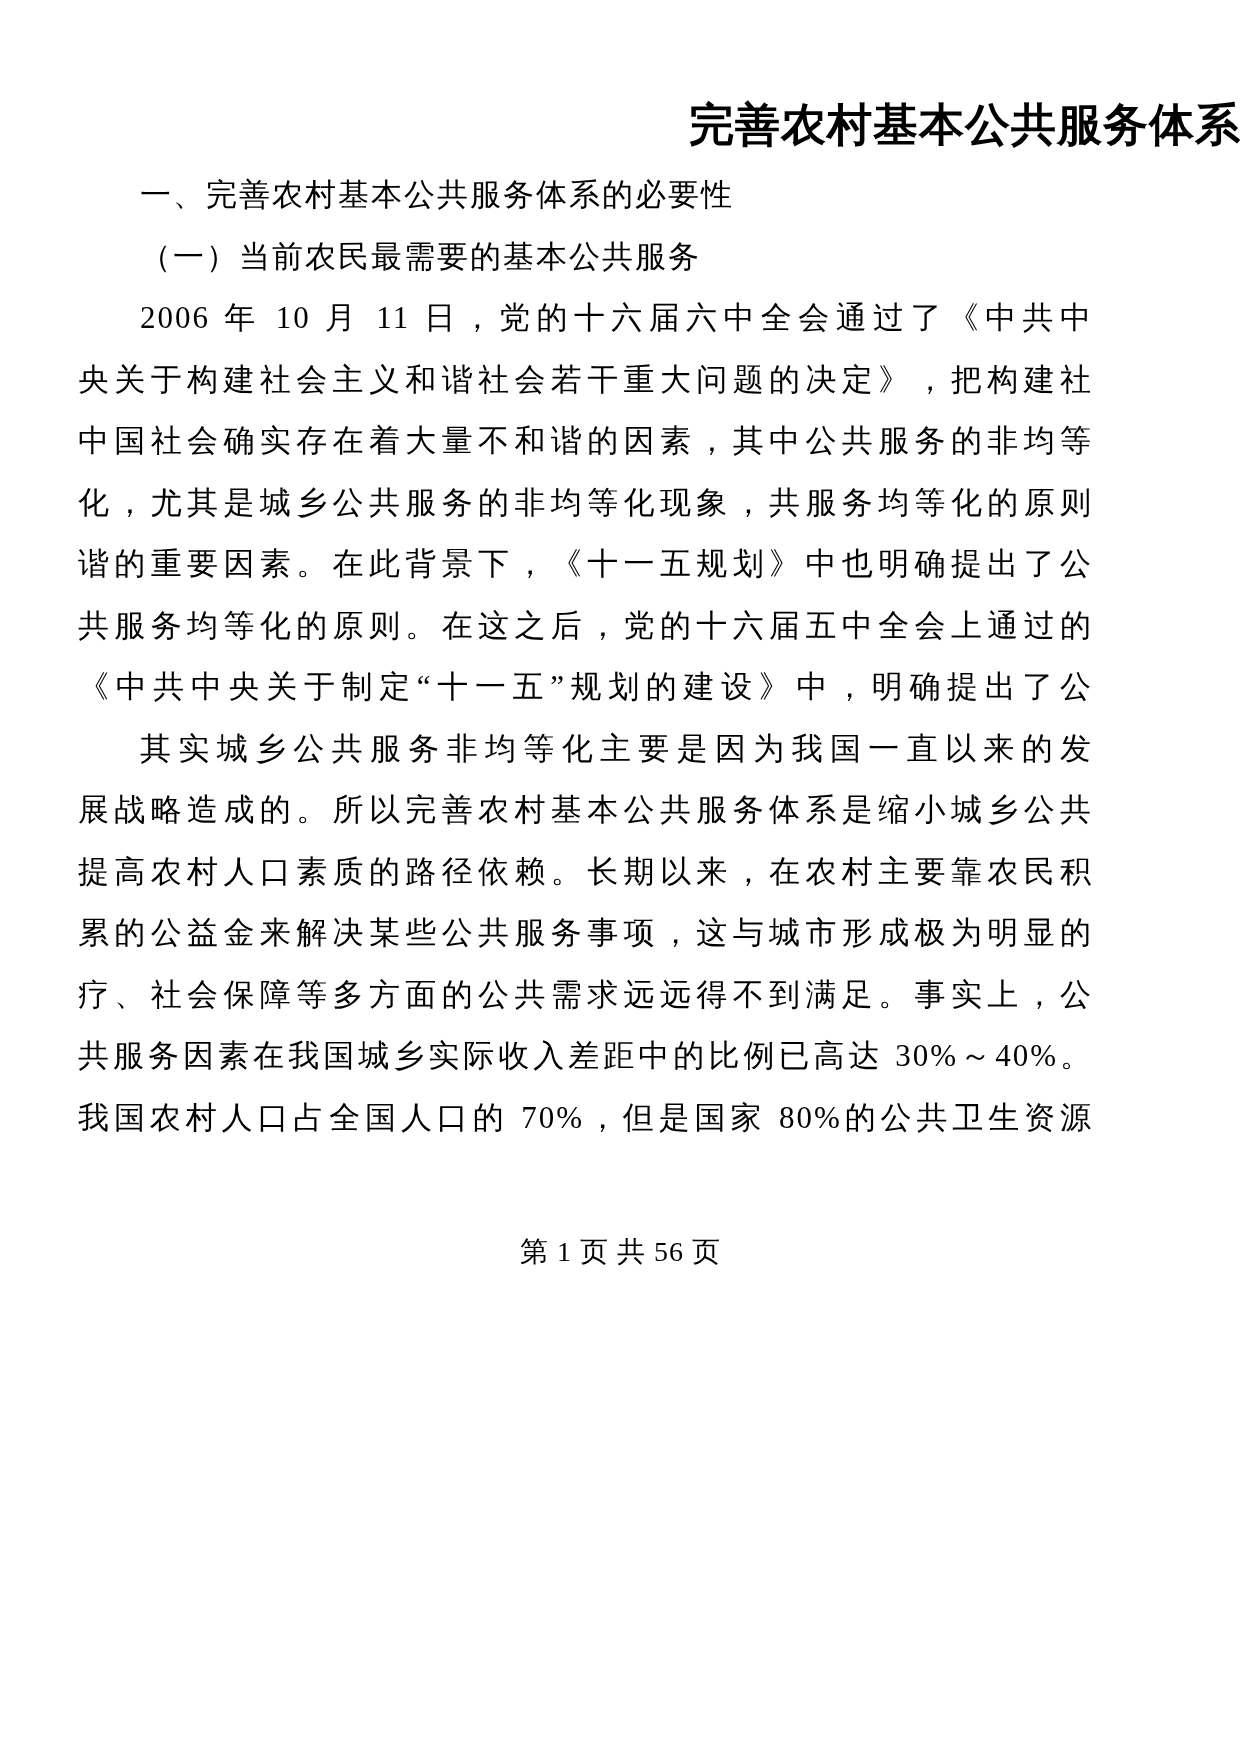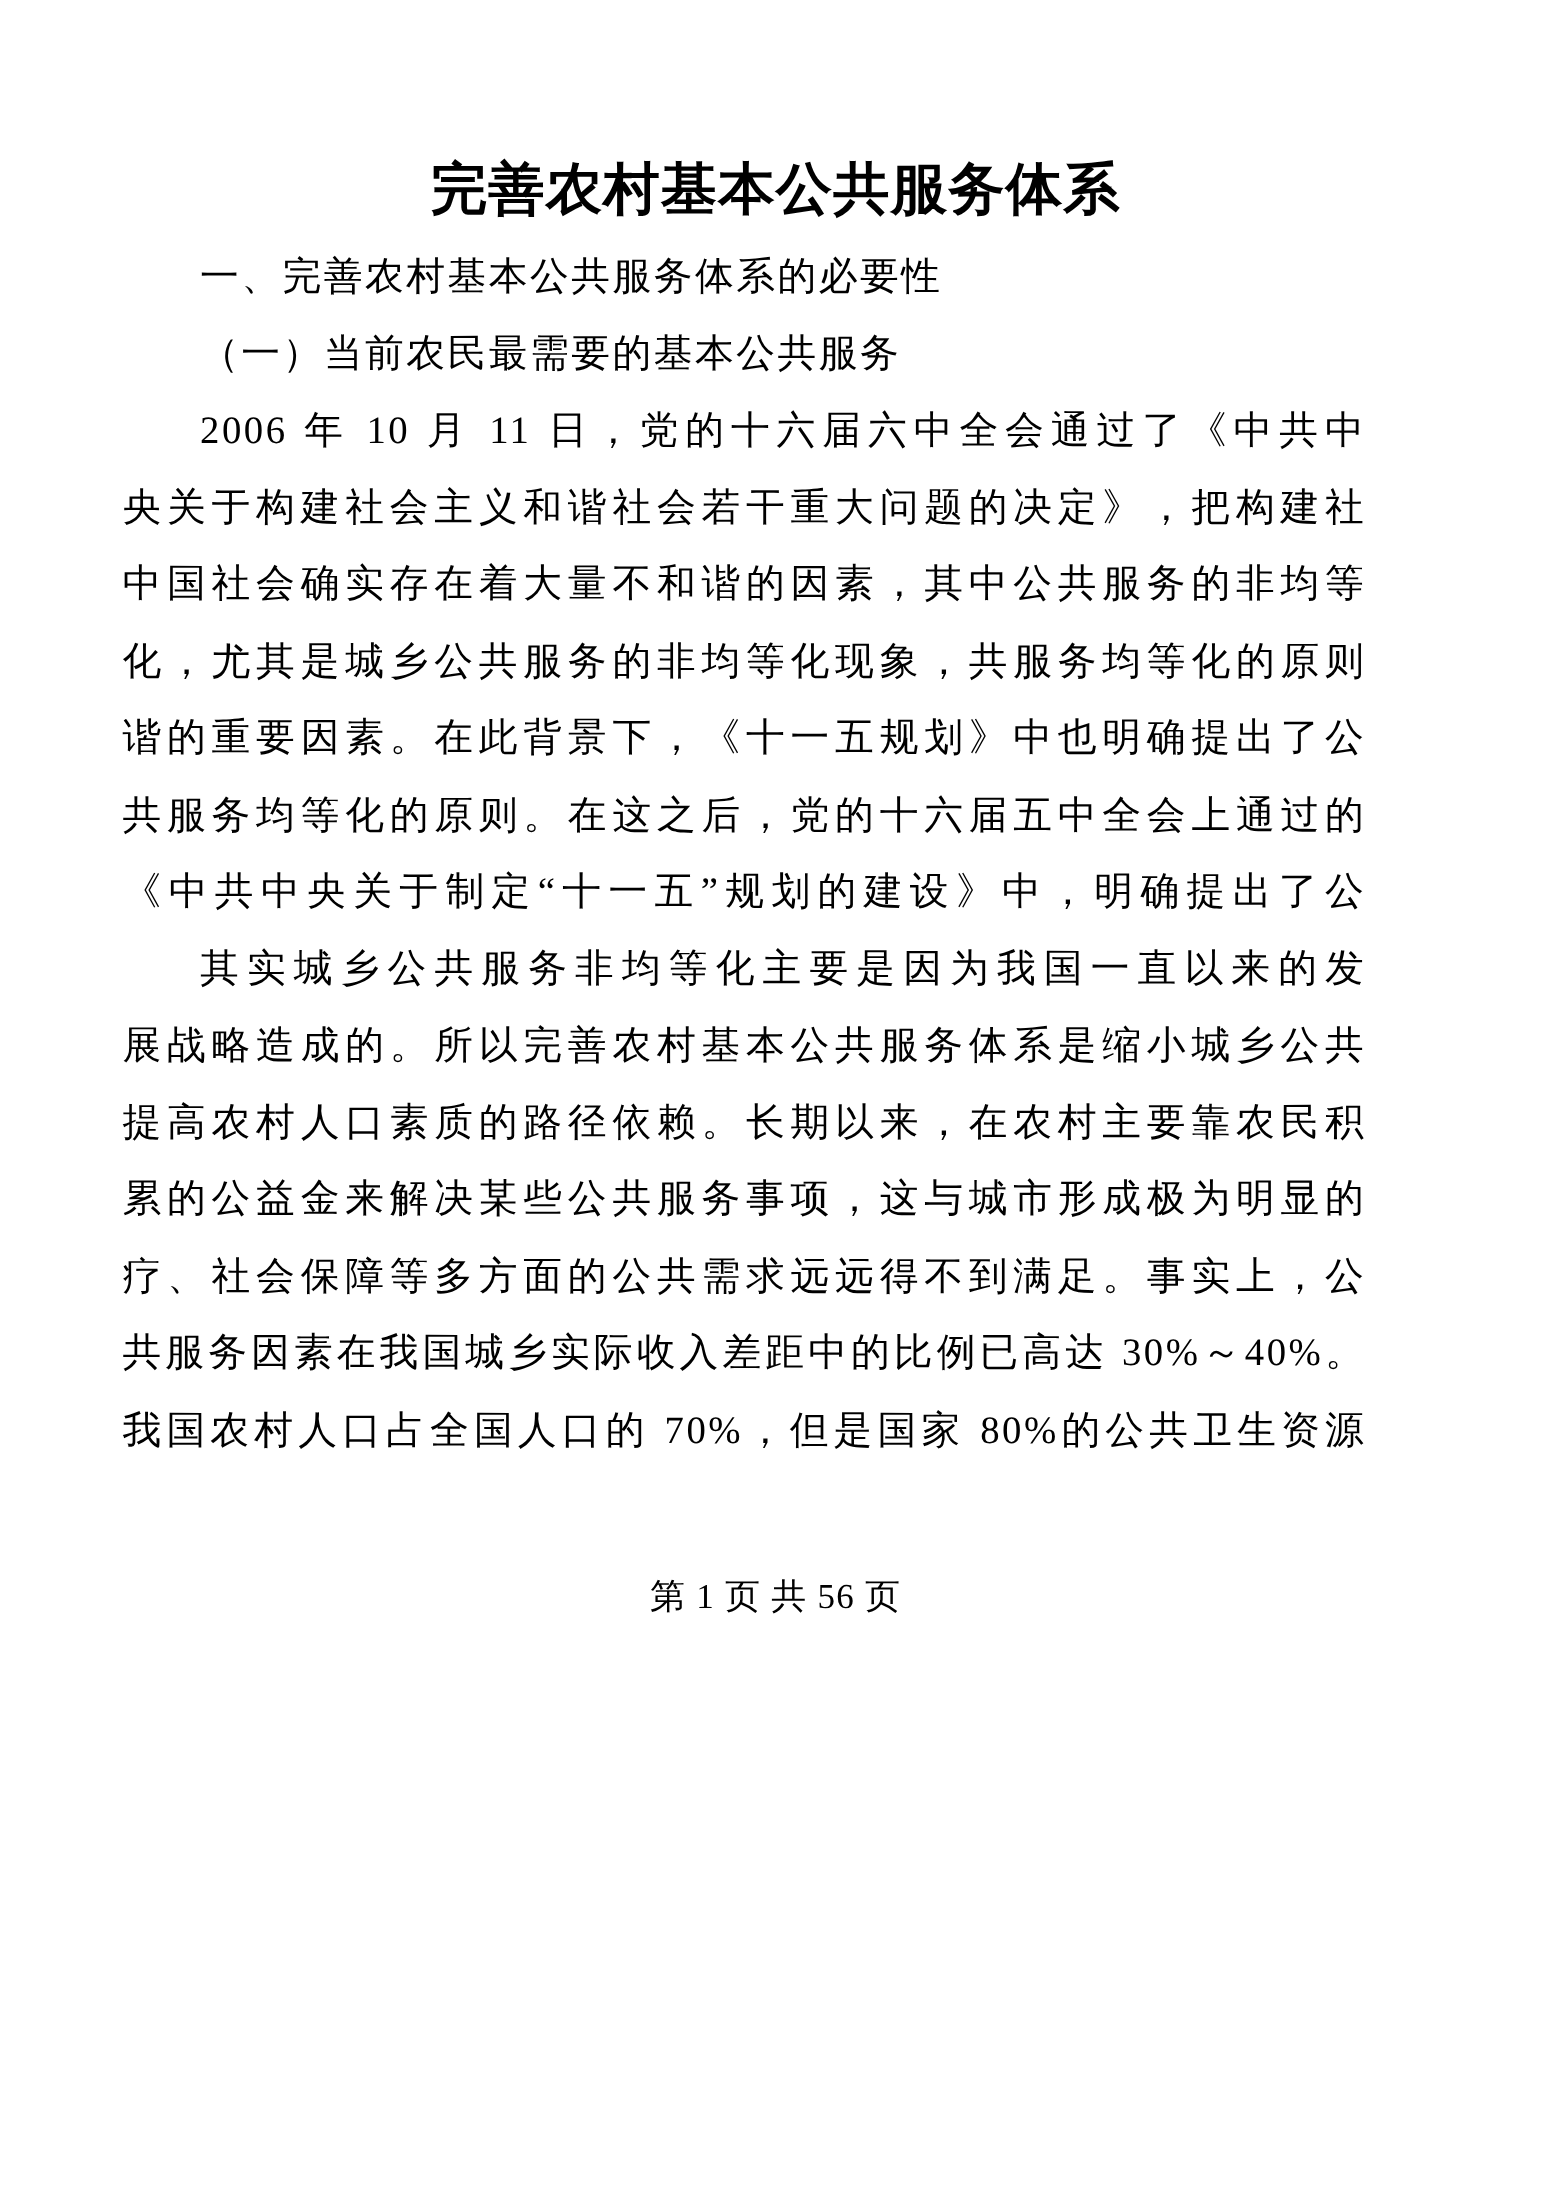--- a/index.html
+++ b/index.html
@@ -12,30 +12,30 @@
   }
   .page {
     position: relative;
     width: 1241px;
     height: 1754px;
     background: #ffffff;
     overflow: hidden;
   }
   .doc-title {
     margin: 0;
-    padding-top: 112px;
-    text-align: center;
+    padding-top: 86px;
+    text-align: right;
     font-family: "Liberation Sans", "DejaVu Sans", sans-serif;
     font-weight: 700;
     font-size: 45px;
     line-height: 78px;
     letter-spacing: 1px;
   }
   .content {
-    padding-left: 98px;
+    padding-left: 78px;
     padding-right: 148px;
   }
   .line {
     font-size: 31px;
     line-height: 61.5px;
     letter-spacing: 2px;
     white-space: normal;
   }
   .indent { text-indent: 2em; }
   .justify {

